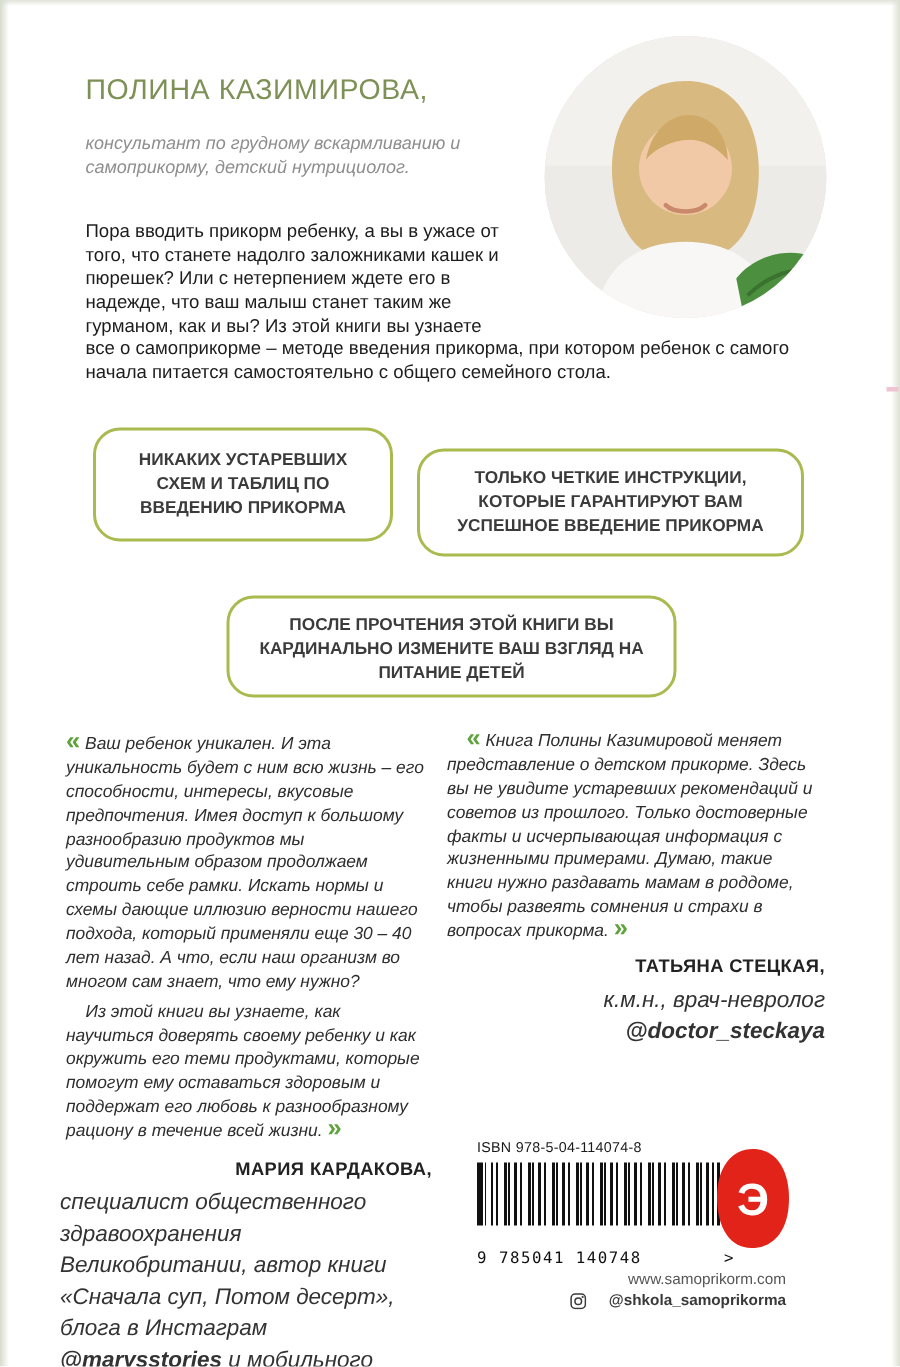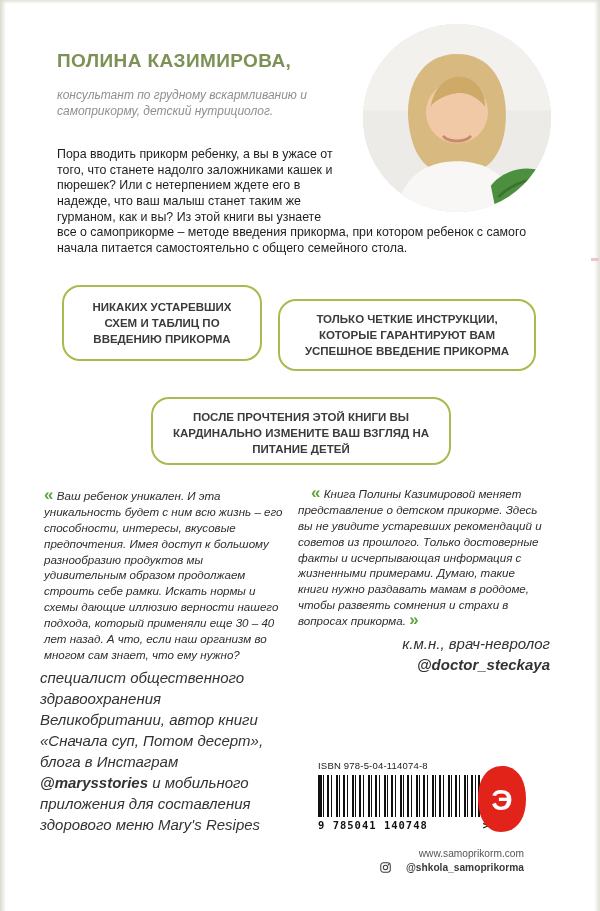--- a/index.html
+++ b/index.html
@@ -14,21 +14,21 @@
   .edge-left  { position:absolute; left:0; top:0; width:6px; height:100%;
                 background:linear-gradient(90deg,#d7dbcd,rgba(255,255,255,0)); }
   .edge-right { position:absolute; right:0; top:0; width:6px; height:100%;
                 background:linear-gradient(270deg,#dde0d4,rgba(255,255,255,0)); }
   .edge-top   { position:absolute; left:0; top:0; width:100%; height:4px;
                 background:linear-gradient(180deg,#e2e4da,rgba(255,255,255,0)); }
   .pink-tick  { position:absolute; right:1px; top:258px; width:8px; height:3px; background:#eec4d2; }
 
   .author-name {
     position:absolute; left:57px; top:50px;
-    font-size:19px; font-weight:bold; letter-spacing:.4px;
+    font-size:19px; font-weight:normal; letter-spacing:.4px;
     color:#7d9156;
     text-align:right;
   }
   .author-title {
     position:absolute; left:57px; top:88px; width:300px;
     font-size:12px; font-style:italic; color:#8f8f8f; line-height:1.32;
   }
   .photo {
     position:absolute; left:363px; top:24px; width:188px; height:188px;
     border-radius:50%; overflow:hidden; background:#eceae6;
@@ -76,21 +76,21 @@
   .barcode {
     width:158px; height:42px;
     background:repeating-linear-gradient(90deg,
       #111 0 2px,#fff 2px 3px,#111 3px 4px,#fff 4px 7px,
       #111 7px 9px,#fff 9px 11px,#111 11px 12px,#fff 12px 16px);
     border-left:2px solid #111; border-right:2px solid #111;
   }
   .barcode-digits {
     display:flex; justify-content:space-between; align-items:center;
     font-family:"DejaVu Sans Mono", monospace; font-size:10.5px;
-    letter-spacing:1px; color:#111; margin-top:2px;font-weight:bold;
+    letter-spacing:1px; color:#111; margin-top:16px;
   }
   .publisher-logo { position:absolute; left:476px; top:764px; width:52px; height:70px; }
   .publisher-logo svg { width:100%; height:100%; display:block; }
 
   .links {
     position:absolute; right:76px; top:848px; text-align:right;
     font-size:10.2px; color:#4a4a4a;
   }
   .links .site { margin-bottom:3px; color:#555; }
   .links .insta { display:flex; justify-content:flex-end; align-items:center; gap:15px; font-weight:bold; color:#3a3a3a; }
@@ -136,31 +136,37 @@
   </div>
   <div class="badge" id="badge-bottom">
     <span>ПОСЛЕ ПРОЧТЕНИЯ ЭТОЙ КНИГИ ВЫ КАРДИНАЛЬНО ИЗМЕНИТЕ ВАШ ВЗГЛЯД НА ПИТАНИЕ ДЕТЕЙ</span>
   </div>
 
   <div class="review" id="review-left">
     <p>
       <span class="q">«</span>
       <span>Ваш ребенок уникален. И эта уникальность будет с ним всю жизнь – его способности, интересы, вкусовые предпочтения. Имея доступ к большому разнообразию продуктов мы удивительным образом продолжаем строить себе рамки. Искать нормы и схемы дающие иллюзию верности нашего подхода, который применяли еще 30 – 40 лет назад. А что, если наш организм во многом сам знает, что ему нужно?</span>
     </p>
+    <p class="indent">
+      <span>Из этой книги вы узнаете, как научиться доверять своему ребенку и как окружить его теми продуктами, которые помогут ему оставаться здоровым и поддержат его любовь к разнообразному рациону в течение всей жизни.</span>
+      <span class="q">»</span>
+    </p>
+    <div class="sign">МАРИЯ КАРДАКОВА,</div>
     <div class="cred">
       <span>специалист общественного здравоохранения Великобритании, автор книги «Сначала суп, Потом десерт», блога в Инстаграм </span><span class="handle">@marysstories</span><span> и мобильного приложения для составления здорового меню Mary's Resipes</span>
     </div>
   </div>
 
   <div class="review" id="review-right">
     <p class="indent">
       <span class="q">«</span>
       <span>Книга Полины Казимировой меняет представление о детском прикорме. Здесь вы не увидите устаревших рекомендаций и советов из прошлого. Только достоверные факты и исчерпывающая информация с жизненными примерами. Думаю, такие книги нужно раздавать мамам в роддоме, чтобы развеять сомнения и страхи в вопросах прикорма.</span>
       <span class="q">»</span>
     </p>
+    <div class="sign">ТАТЬЯНА СТЕЦКАЯ,</div>
     <div class="cred">
       <span>к.м.н., врач-невролог </span><span class="handle">@doctor_steckaya</span>
     </div>
   </div>
 
   <div class="isbn-block">
     <div class="isbn">ISBN 978-5-04-114074-8</div>
     <div class="barcode"></div>
     <div class="barcode-digits">
       <span>9 785041 140748</span>

